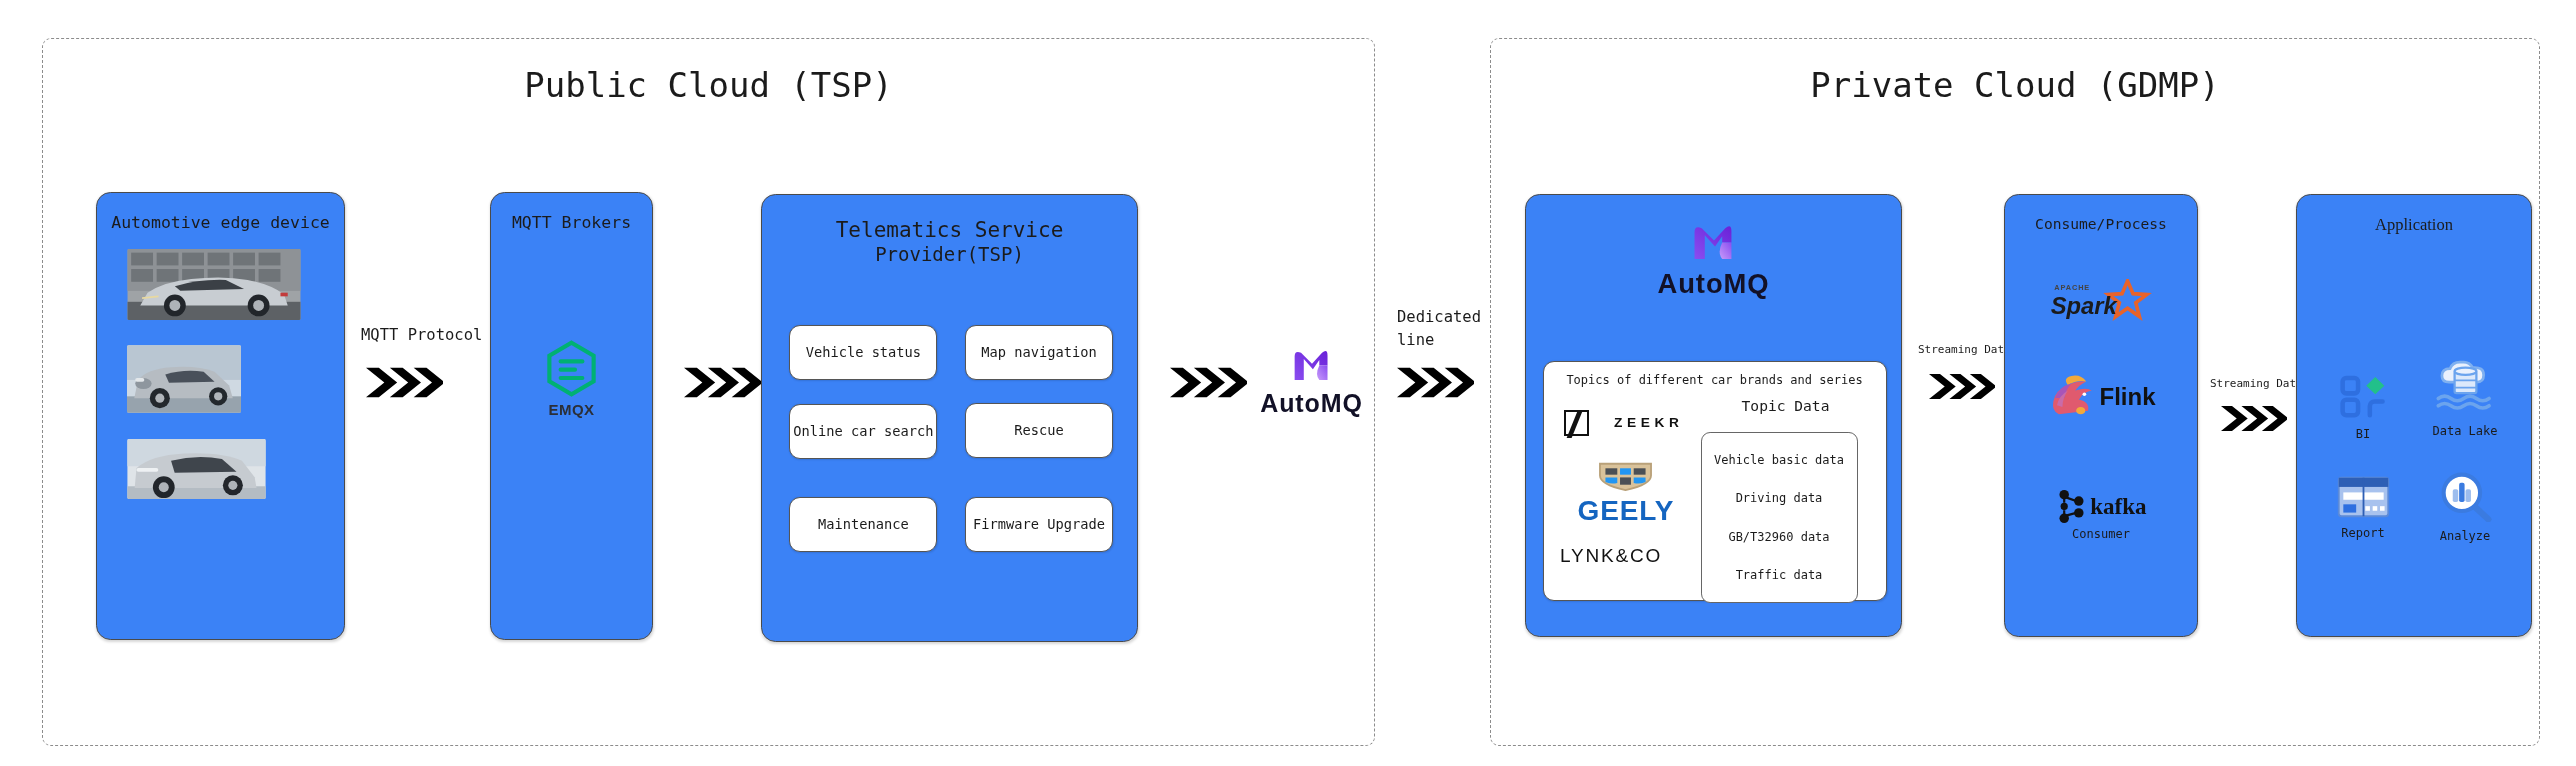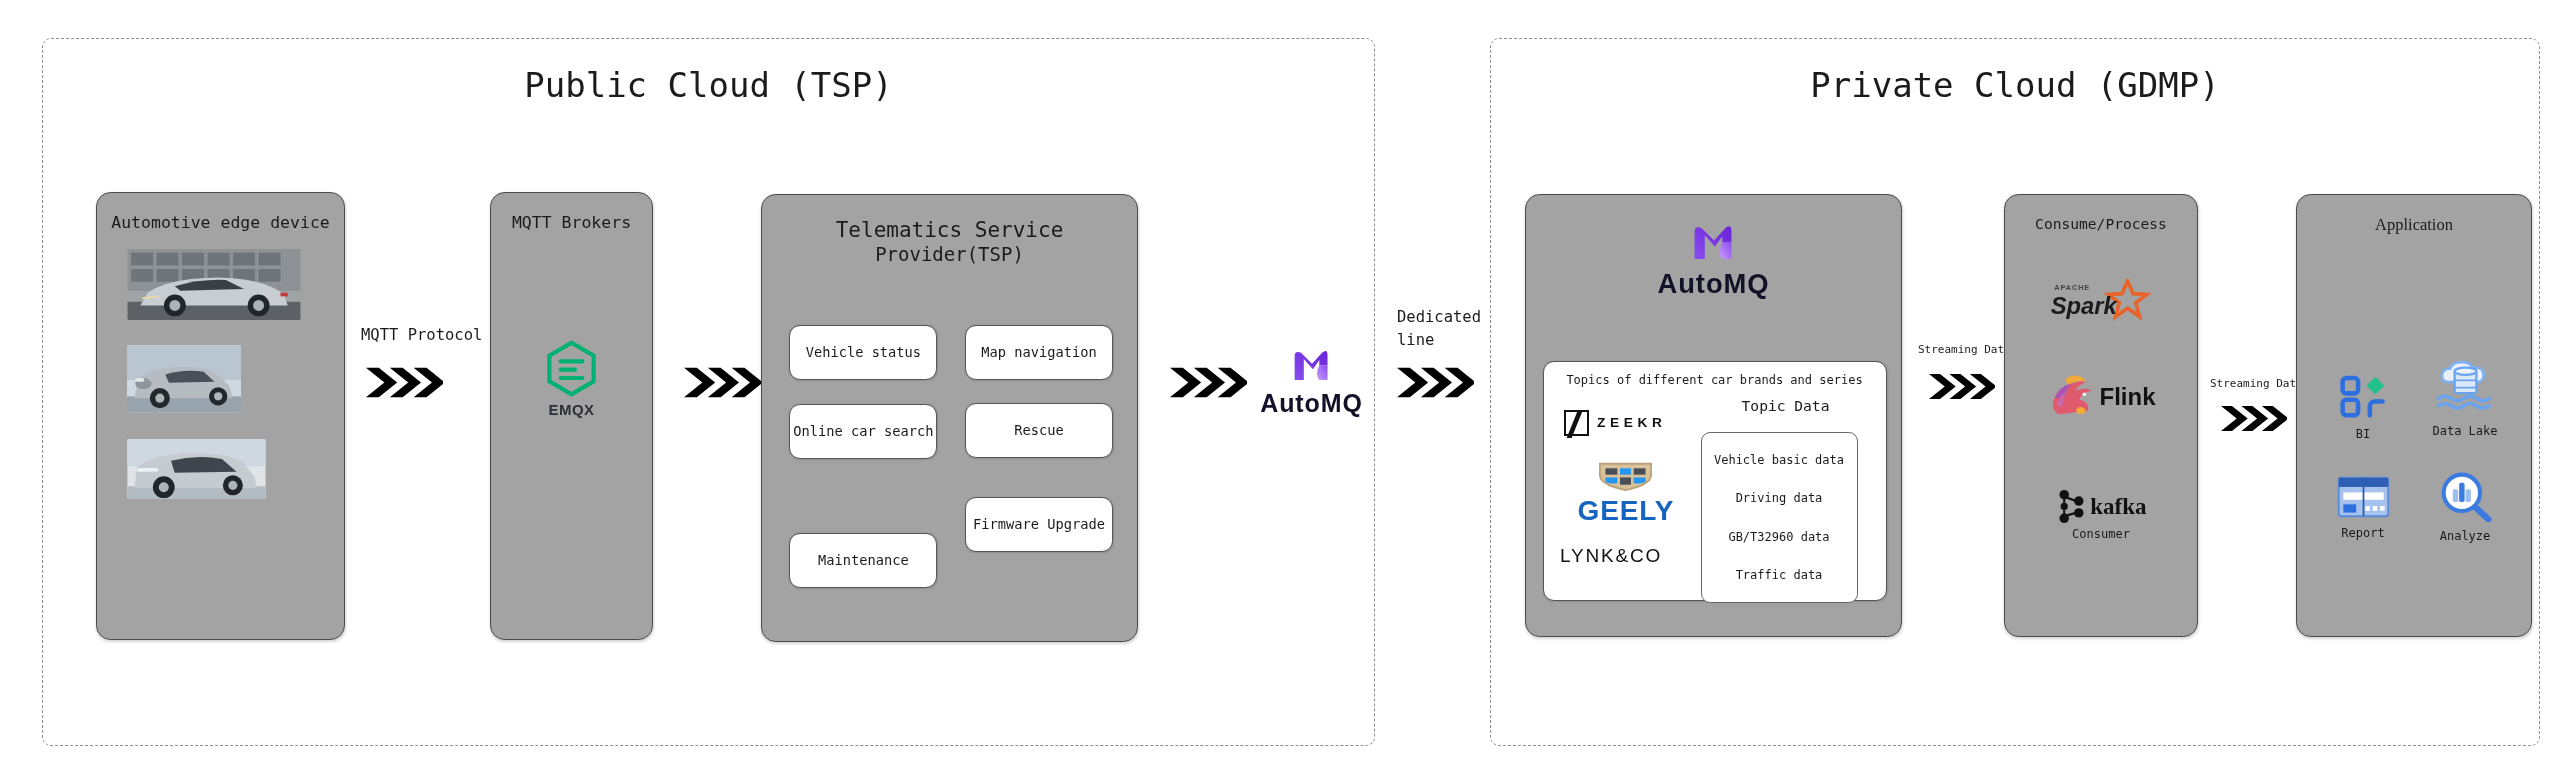--- a/index.html
+++ b/index.html
@@ -1,39 +1,39 @@
 <!DOCTYPE html>
 <html style="font-size:14.6px"><head>
 <meta charset="utf-8">
 <style>
   html,body{margin:0;padding:0;background:#fff;}
   body{width:2576px;height:766px;position:relative;overflow:hidden;
        font-family:"DejaVu Sans Mono","Liberation Mono",monospace;color:#1b1b1b;}
   .cloud{position:absolute;border:1.8px dashed #8c8c8c;border-radius:9.1px;background:#fff;}
   .cloud-title{position:absolute;width:100%;text-align:center;font-size:34px;letter-spacing:0px;color:#1b1b1b;}
-  .panel{position:absolute;border:1.5px solid #4a4a4a;border-radius:14.6px;background:#a3a3a3;
+  .panel{position:absolute;border:1.5px solid #4a4a4a;border-radius:14.6px;background:#3b82f6;
          box-shadow:0.9px 1.8px 2.7px rgba(0,0,0,.16);}
   .panel-title{position:absolute;left:0;width:100%;text-align:center;font-size:16.5px;color:#1b1b1b;}
   .svc{position:absolute;border:1.3px solid #555;border-radius:11px;background:#fff;
        display:flex;align-items:center;justify-content:center;font-size:13.7px;
        box-shadow:0.9px 0.9px 1.8px rgba(0,0,0,.12);text-align:left;line-height:1.15;}
   .chev{position:absolute;display:flex;align-items:center;}
   .chev svg{display:block;}
   .flowlbl{position:absolute;font-size:15.5px;line-height:1.25;color:#1b1b1b;}
   .flowlbl.sm{font-size:11px;}
   .carimg{position:absolute;border-radius:1.8px;overflow:hidden;}
   .appitem{position:absolute;width:110px;text-align:center;}
   .appitem .cap{font-size:12px;margin-top:3.7px;display:block;}
   .topicbox{position:absolute;border:1.3px solid #555;border-radius:11px;background:#fff;
             box-shadow:0.9px 0.9px 1.8px rgba(0,0,0,.12);}
   .topicdata{position:absolute;border:1.2px solid #666;border-radius:9.1px;background:#fff;
              display:flex;flex-direction:column;justify-content:space-around;align-items:center;margin-top:8px;}
   .topicdata div{font-size:12px;}
   .tiny{font-size:12px;}
-  .brandrow{position:absolute;display:flex;align-items:center;gap:8px;}
+  .brandrow{position:absolute;display:flex;align-items:center;gap:25px;}
   .zeekr-mark{width:25.6px;height:25.6px;border:2.7px solid #111;position:relative;box-sizing:border-box;}
   .zeekr-mark:before{content:"";position:absolute;left:6.4px;top:-0.9px;width:4.6px;height:27.4px;
      background:#111;transform:skewX(-22deg);}
   .zeekr-txt{font-family:"Liberation Sans",sans-serif;font-weight:700;font-size:13.7px;letter-spacing:4.6px;color:#111;}
   .geely-txt{font-family:"Liberation Sans",sans-serif;font-weight:800;font-size:28px;color:#1565C0;letter-spacing:0.9px;}
   .lynk-txt{font-family:"Liberation Sans",sans-serif;font-size:19px;letter-spacing:1.8px;color:#111;}
   .automq-word{font-family:"Liberation Sans",sans-serif;font-weight:700;letter-spacing:0.9px;color:#121127;}
   .emqx-word{font-family:"Liberation Sans",sans-serif;font-weight:600;font-size:15px;color:#2b2f38;letter-spacing:0.5px;}
   .kafka-word{font-family:Liberation Serif, serif;font-weight:700;font-size:23px;color:#111;}
   .flink-word{font-family:"Liberation Sans",sans-serif;font-weight:700;font-size:24px;color:#111;}
@@ -144,21 +144,21 @@
 </div>
 
 <div class="panel" style="left:761px;top:194px;width:375px;height:446px;">
   <div class="panel-title" style="top:23px;font-size:21px;">Telematics Service</div>
   <div class="panel-title" style="top:48px;font-size:19px;">Provider(TSP)</div>
 
   <div class="svc" style="left:27.4px;top:130px;width:146px;height:53px;">Vehicle status</div>
   <div class="svc" style="left:203px;top:130px;width:146px;height:53px;">Map navigation</div>
   <div class="svc" style="left:27.4px;top:209px;width:146px;height:53px;">Online car search</div>
   <div class="svc" style="left:203px;top:208px;width:146px;height:53px;">Rescue</div>
-  <div class="svc" style="left:27.4px;top:302px;width:146px;height:53px;margin-top:36px;">Maintenance</div>
+  <div class="svc" style="left:27.4px;top:302px;width:146px;height:53px;">Maintenance</div>
   <div class="svc" style="left:203px;top:302px;width:146px;height:53px;">Firmware Upgrade</div>
 </div>
 
 <div class="chev" style="left:1170px;top:364px;">
   <svg width="77" height="37" viewBox="0 0 84 40">
     <g fill="#000">
       <polygon points="0,4 14,4 34,20 14,36 0,36 20,20"></polygon>
       <polygon points="26,4 40,4 60,20 40,36 26,36 46,20"></polygon>
       <polygon points="52,4 66,4 86,20 66,36 52,36 72,20"></polygon>
     </g>

